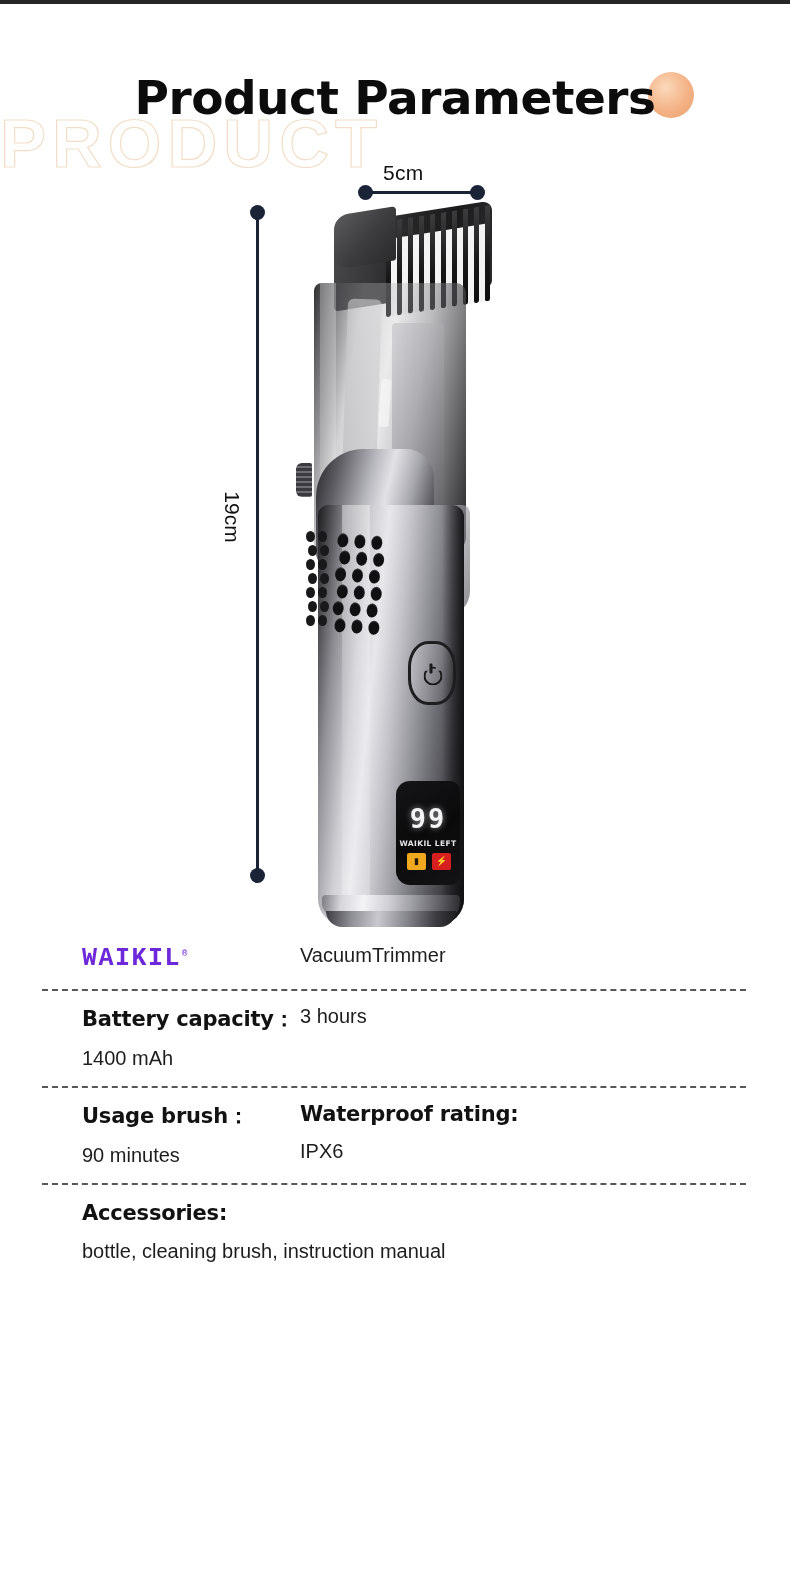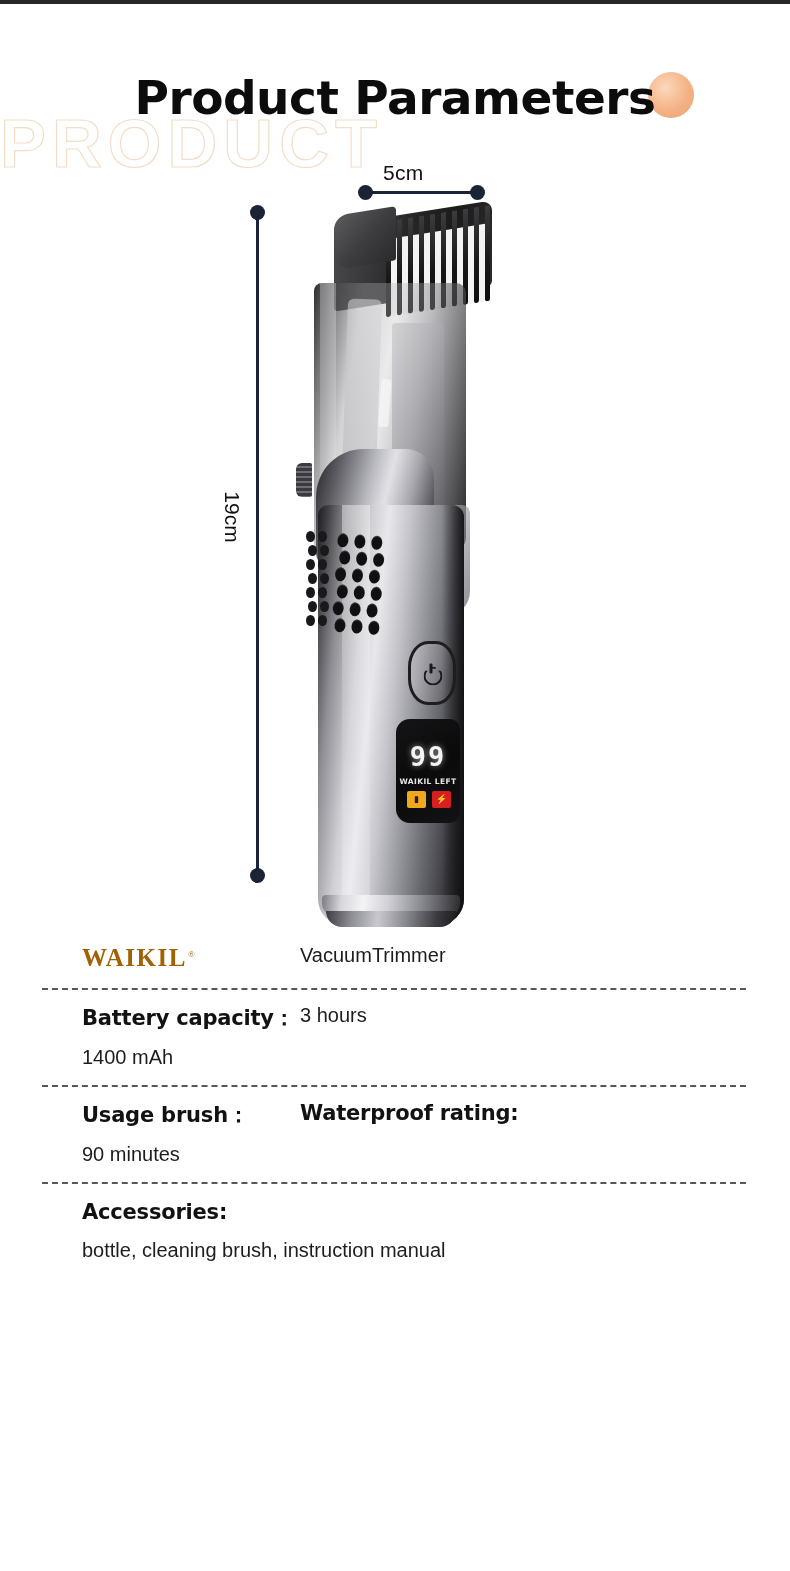--- a/index.html
+++ b/index.html
@@ -383,21 +383,21 @@
     left: 6.3px; top: -1px;
     width: 2.6px; height: 10px;
     background: #1a1a1c;
     border-radius: 1px;
   }
 
   
   .display {
     position: absolute;
     left: 100px;
-    top: 514px;
+    top: 576px;
     width: 64px;
     height: 104px;
     background: linear-gradient(150deg, #151517 0%, #0a0a0b 50%, #131315 100%);
     border-radius: 14px 10px 10px 14px;
     overflow: hidden;
   }
   .display-digits {
     position: absolute;
     left: 0; top: 22px;
     width: 64px;
@@ -489,25 +489,25 @@
     margin-bottom: 14px;
     white-space: nowrap;
   }
   .spec-value {
     font-family: "Liberation Sans", sans-serif;
     font-size: 20px;
     color: #1d1d1d;
     white-space: nowrap;
   }
   .brand-logo {
-    font-family: Liberation Serif, serif;
+    font-family: Liberation Mono, monospace;
     font-size: 25px;
     font-weight: bold;
     letter-spacing: 1.5px;
-    color: #a16207;
+    color: #6d28d9;
     position: relative;
     display: inline-block;
   }
   .brand-logo sup {
     font-size: 9px;
     font-weight: normal;
     vertical-align: super;
     margin-left: 1px;
   }
   .divider {
@@ -687,20 +687,21 @@
   <div class="divider"></div>
 
   <div class="spec-row">
     <div class="spec-grid">
       <div class="spec-cell col1">
         <div class="spec-label">Usage brush：</div>
         <div class="spec-value">90 minutes</div>
       </div>
       <div class="spec-cell col2">
         <div class="spec-label">Waterproof rating:</div>
+        <div class="spec-value">IPX6</div>
       </div>
     </div>
   </div>
   <div class="divider"></div>
 
   <div class="accessories">
     <div class="spec-label">Accessories:</div>
     <div class="acc-line">bottle, cleaning brush, instruction manual</div>
   </div>
 </div>

